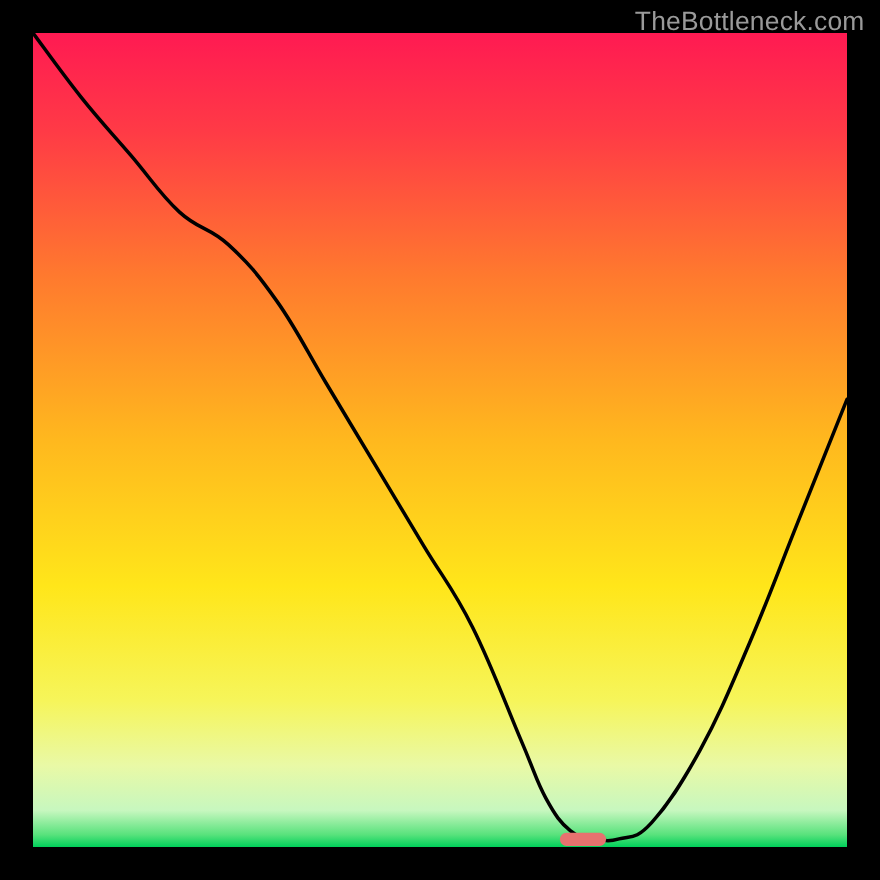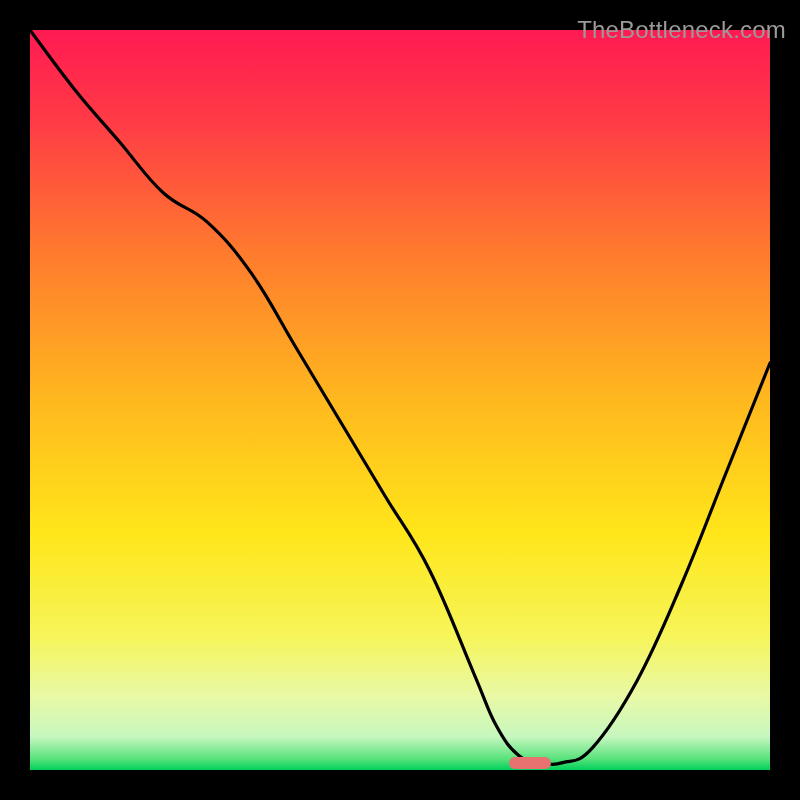--- a/index.html
+++ b/index.html
@@ -19,21 +19,20 @@
   .watermark {
     position: absolute;
     top: 6px;
     right: 14px;
     color: #9a9a9a;
     font-family: Arial, Helvetica, sans-serif;
     font-size: 24px;
     font-weight: 500;
     letter-spacing: 0.2px;
     z-index: 10;
-    margin-top: 10px;
   }
   .plot-area {
     position: absolute;
     left: 30px;
     top: 30px;
     width: 740px;
     height: 740px;
   }
   .gradient-bg {
     position: absolute;

